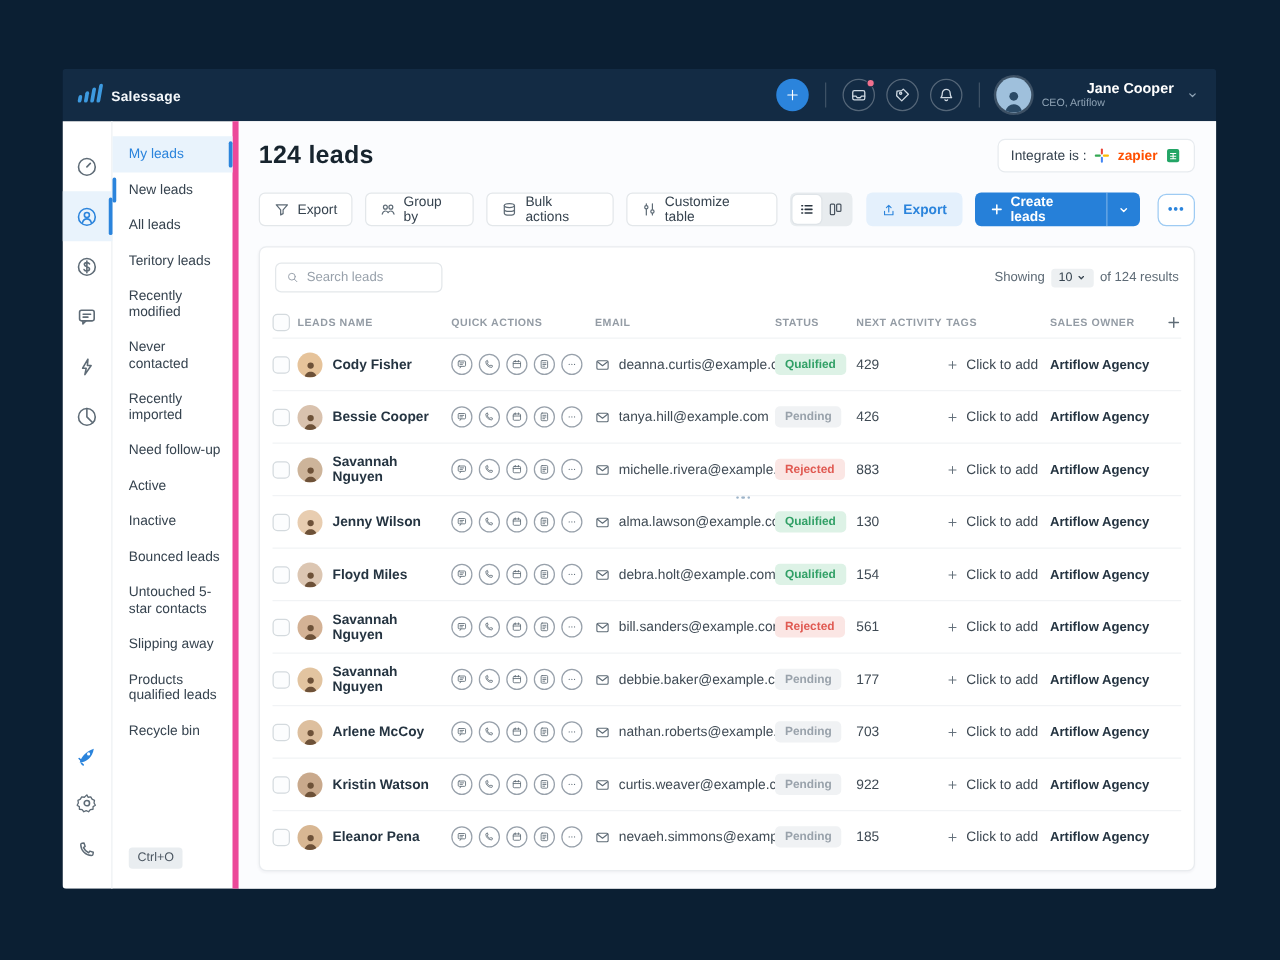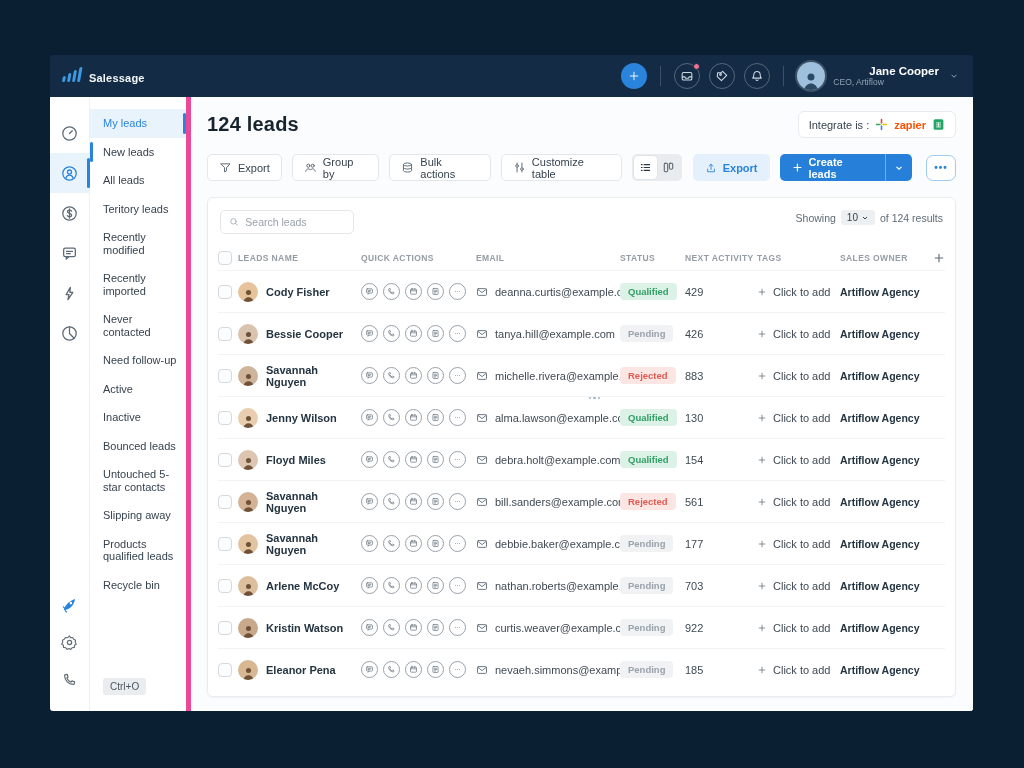--- a/index.html
+++ b/index.html
@@ -65,21 +65,21 @@
   .view-seg { width:23px; height:23px; display:flex; align-items:center; justify-content:center; border-radius:4px; color:#4a5560; cursor:pointer; }
   .view-seg.active { background:#fff; color:#2a3540; box-shadow:0 0 0 1px #dfe4e8; }
   .export-btn { display:flex; align-items:center; gap:6px; background:#e4f0fc; color:#2b84dc; border-radius:5px; height:27px; padding:0 12px; font-size:11px; font-weight:600; cursor:pointer; margin-right:10px; }
   .create-btn { display:flex; align-items:stretch; background:#2680d9; color:#fff; border-radius:5px; height:27px; font-size:11px; font-weight:600; cursor:pointer; overflow:hidden; }
   .create-main { display:flex; align-items:center; gap:6px; padding:0 12px; }
   .create-caret { display:flex; align-items:center; padding:0 8px; border-left:1px solid rgba(255,255,255,.35); }
   .more-btn { width:30px; height:26px; border:1px solid #9ecbf3; border-radius:7px; background:#fff; color:#2b84dc; display:flex; align-items:center; justify-content:center; cursor:pointer; margin-left:14px; letter-spacing:1px; font-size:10px; font-weight:700; }
 
   
   .card { margin-top:16px; background:#fff; border:1px solid #e9ecef; border-radius:6px; box-shadow:0 1px 2px rgba(16,24,40,.04); padding:12px 10px 6px; flex:0 0 auto; }
-  .card-top { display:flex; align-items:flex-start; justify-content:space-between; padding:0 2px; }
+  .card-top { display:flex; align-items:center; justify-content:space-between; padding:0 2px; }
   .search-box { display:flex; align-items:center; gap:6px; width:134px; height:24px; border:1px solid #e3e7ea; border-radius:5px; padding:0 8px; color:#98a1ab; background:#fff; }
   .search-box input { border:none; outline:none; width:100%; font-size:10.5px; color:#36434f; font-family:inherit; background:transparent; }
   .search-box input::placeholder { color:#98a1ab; }
   .results-info { display:flex; align-items:center; gap:5px; font-size:10.5px; color:#5e6b76; }
   .page-size { display:flex; align-items:center; gap:3px; background:#edf0f2; border-radius:3px; padding:2px 6px; font-size:10px; color:#36434f; cursor:pointer; }
 
   .tgrid { display:grid; grid-template-columns:20px 123px 115px 144px 65px 72px 83px 1fr 20px; align-items:center; }
   .thead { margin-top:12px; height:24px; font-size:8.5px; letter-spacing:.4px; color:#949ca5; font-weight:700; }
   .th-plus { color:#5e6b76; cursor:pointer; justify-self:end; }
   .trow { height:42px; border-top:1px solid #f1f3f5; font-size:11px; color:#3f4a54; position:relative; }
@@ -221,22 +221,22 @@
       </div>
     </div>
 
     <div class="nav">
       <div>
           <div class="nav-item active">My leads</div>
           <div class="nav-item accent-left">New leads</div>
           <div class="nav-item">All leads</div>
           <div class="nav-item">Teritory leads</div>
           <div class="nav-item">Recently modified</div>
+          <div class="nav-item">Never contacted</div>
           <div class="nav-item">Recently imported</div>
-          <div class="nav-item">Never contacted</div>
           <div class="nav-item">Need follow-up</div>
           <div class="nav-item">Active</div>
           <div class="nav-item">Inactive</div>
           <div class="nav-item">Bounced leads</div>
           <div class="nav-item">Untouched 5-star contacts</div>
           <div class="nav-item">Slipping away</div>
           <div class="nav-item">Products qualified leads</div>
           <div class="nav-item">Recycle bin</div>
         </div>
       <div class="nav-spacer"></div>

